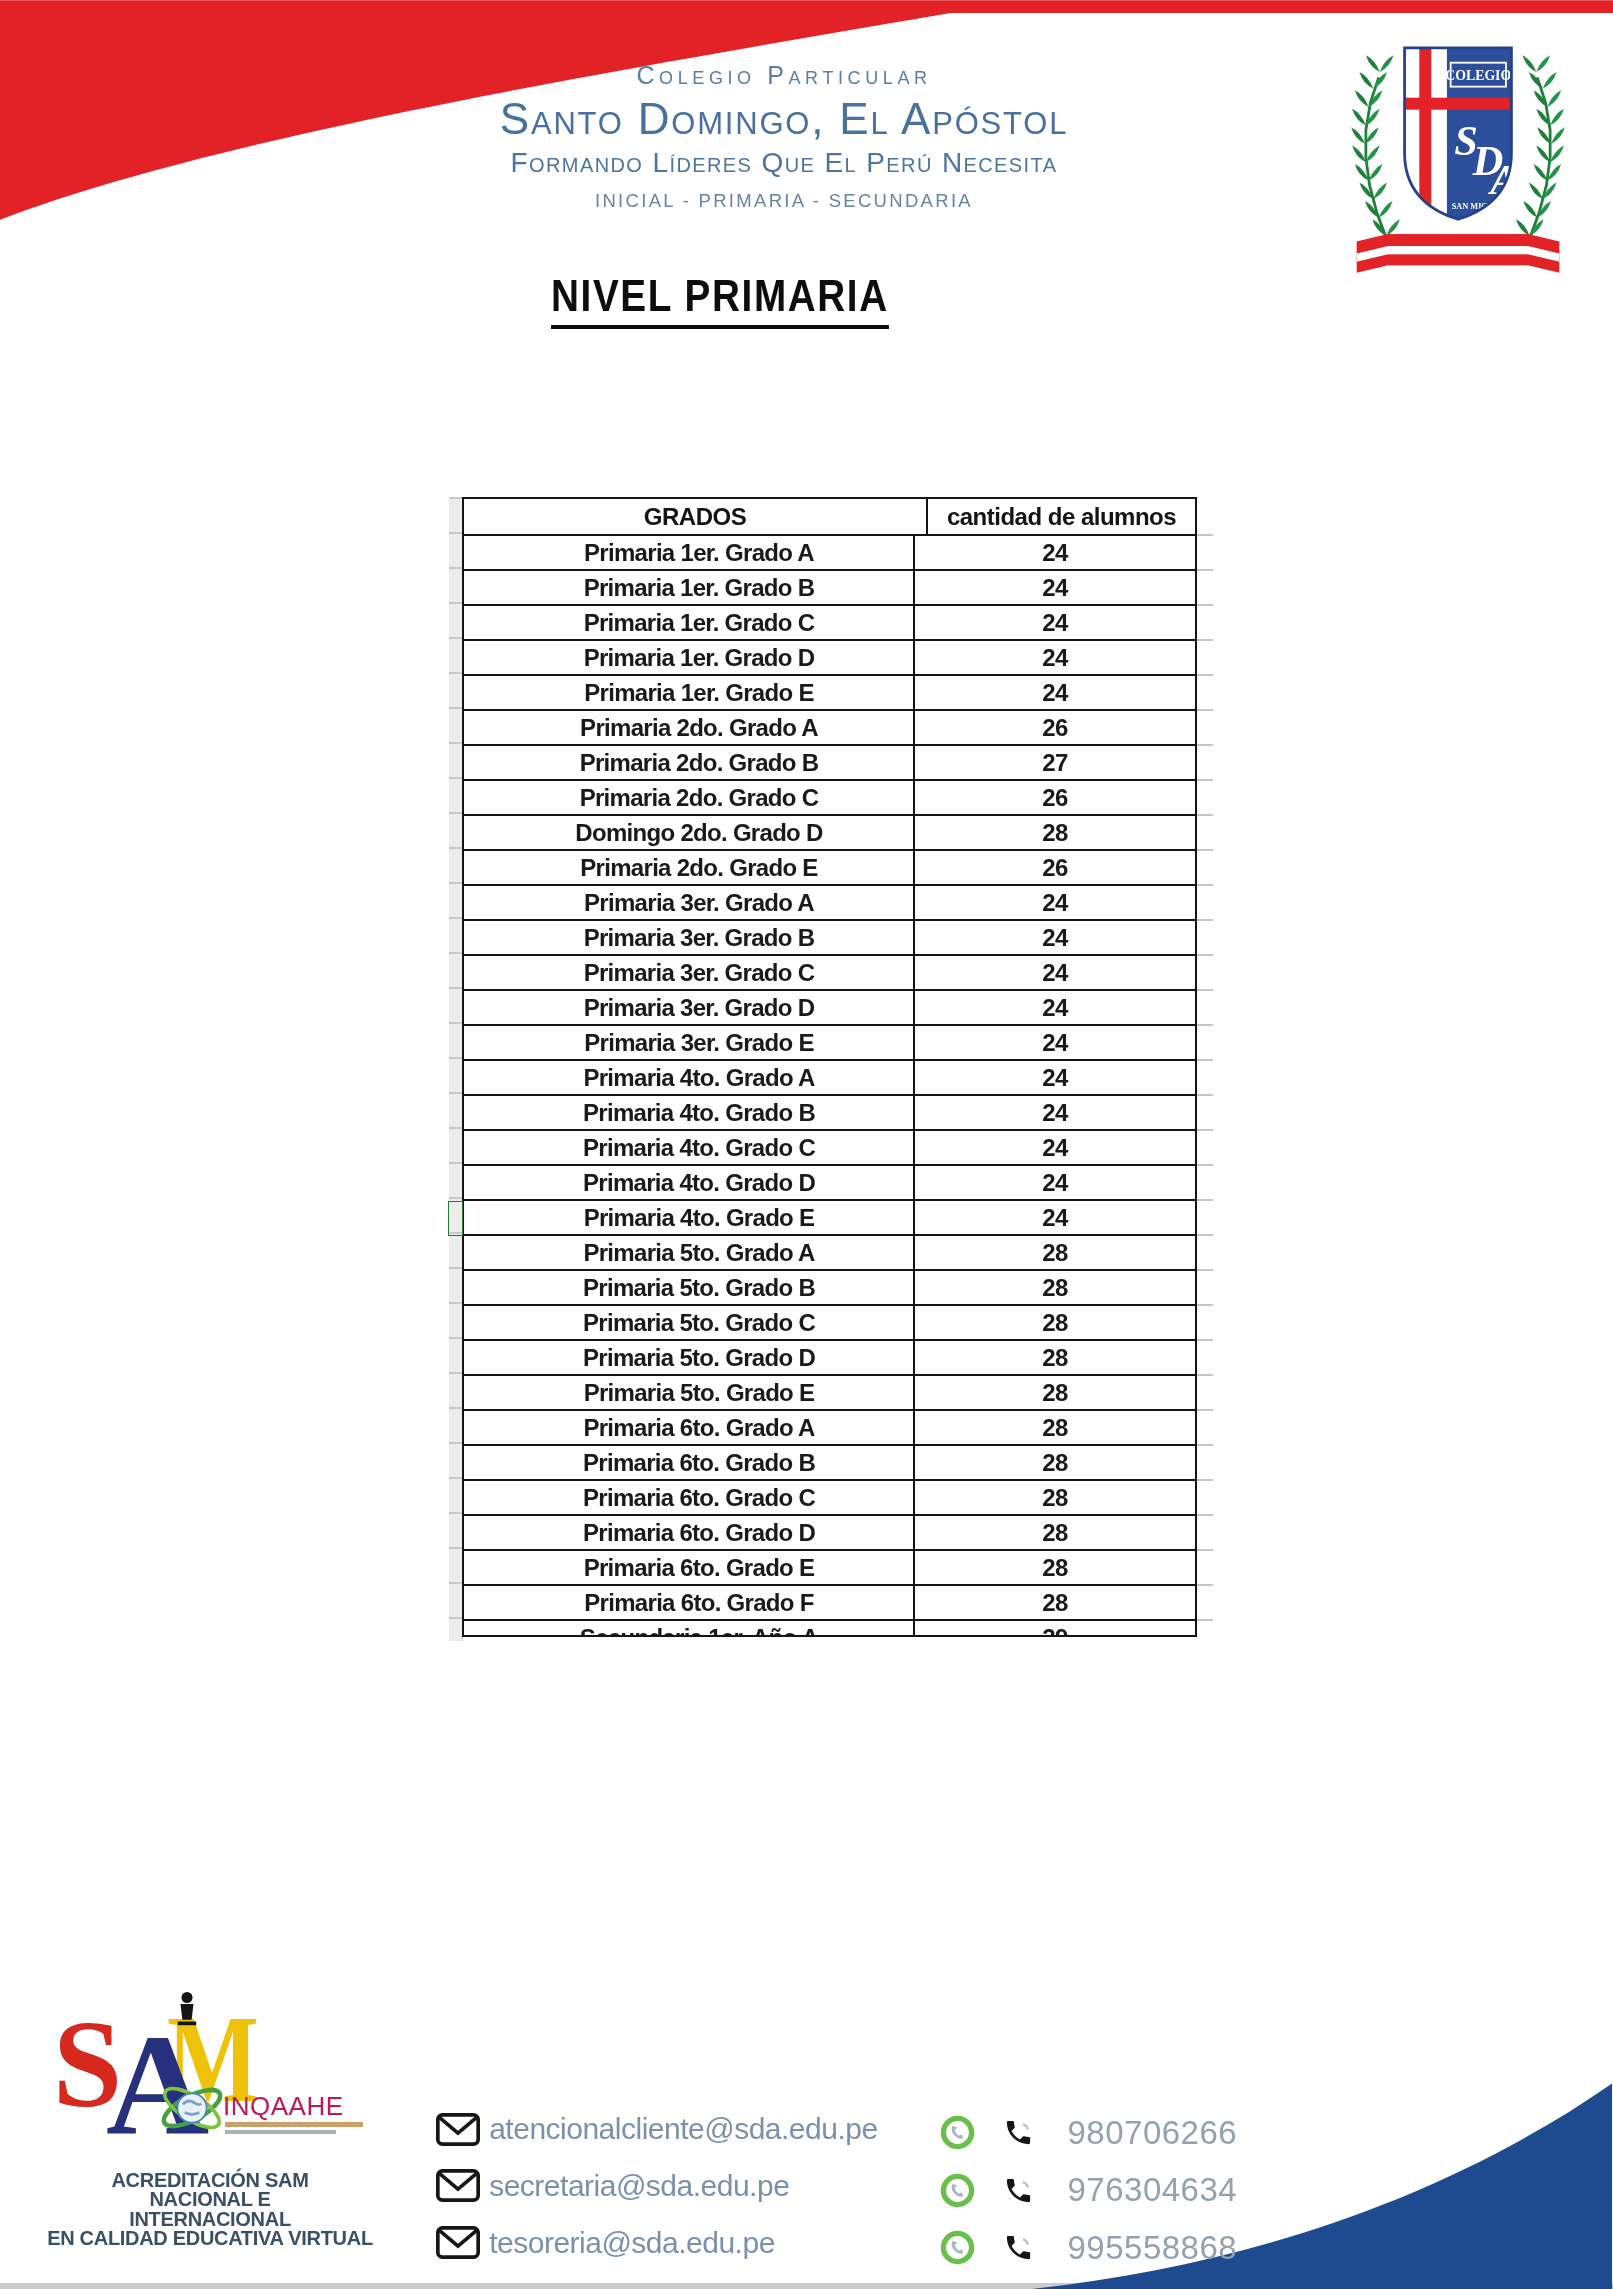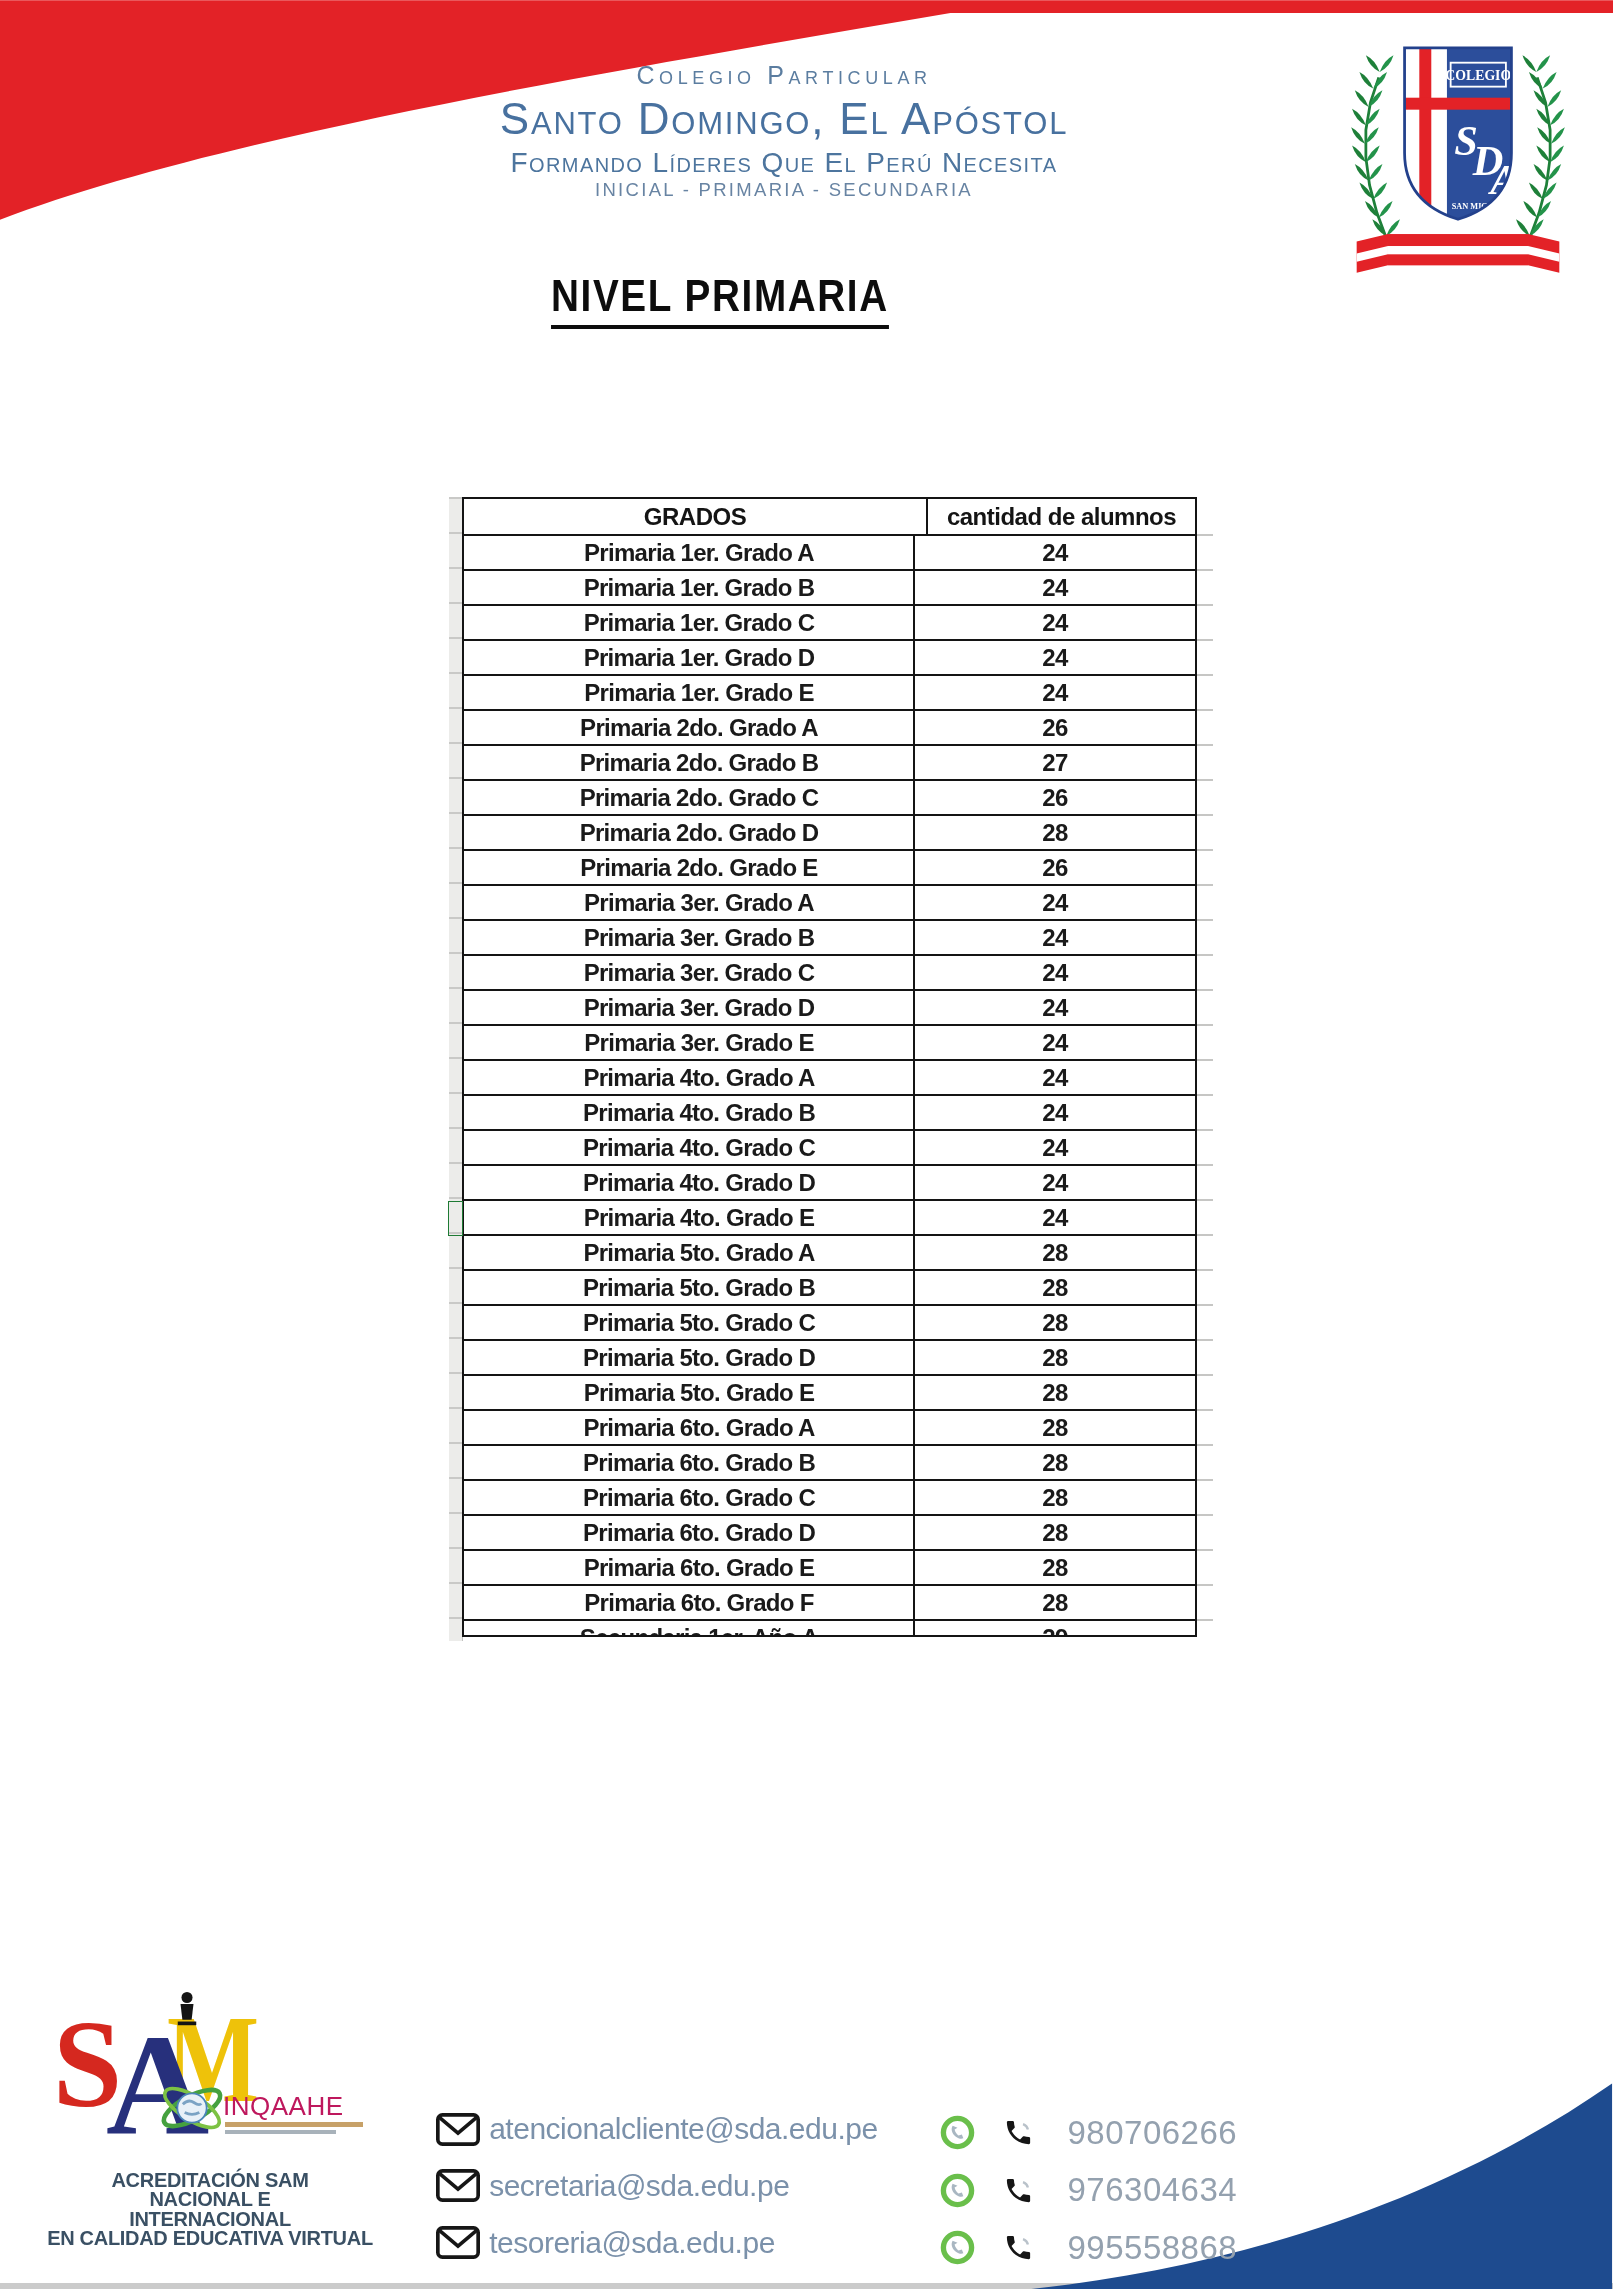--- a/index.html
+++ b/index.html
@@ -6,21 +6,21 @@
   .page{position:relative;width:1613px;height:2290px;background:#fff;overflow:hidden;
         font-family:"Liberation Sans",sans-serif;margin:0 auto;}
   svg{display:block;}
 
   
   .red-swoosh{position:absolute;left:0;top:0;z-index:1;}
   .school{position:absolute;left:258px;top:61px;width:1052px;text-align:center;z-index:2;}
   .school .l1{font-variant:small-caps;font-size:25px;letter-spacing:4.6px;color:#5b7da0;}
   .school .l2{font-variant:small-caps;font-size:44px;letter-spacing:1.8px;color:#48719f;margin-top:3.7px;}
   .school .l3{font-variant:small-caps;font-size:28px;letter-spacing:1.4px;color:#4d759e;margin-top:3.7px;}
-  .school .l4{font-size:18.5px;letter-spacing:2.3px;color:#6884a3;margin-top:0;}
+  .school .l4{font-size:18.5px;letter-spacing:2.3px;color:#6884a3;margin-top:11px;}
 
   .crest{position:absolute;left:1340px;top:24px;z-index:3;}
 
   
   .titles{position:absolute;left:28px;top:271px;width:1384px;text-align:center;z-index:2;}
   .t-line{margin-top:0;}
   .t-line+.t-line{margin-top:33px;}
   .t1{display:inline-block;font-size:44px;font-weight:bold;color:#0d0d0d;border-bottom:4.6px solid #0d0d0d;
       padding-bottom:3.7px;transform:scaleX(0.78);transform-origin:center;white-space:pre;}
   .t2{display:inline-block;font-size:44px;font-weight:bold;color:#0d0d0d;border-bottom:4.6px solid #0d0d0d;
@@ -198,21 +198,21 @@
         </div>
         <div class="trow">
           <div class="tc g">Primaria 2do. Grado B</div>
           <div class="tc n">27</div>
         </div>
         <div class="trow">
           <div class="tc g">Primaria 2do. Grado C</div>
           <div class="tc n">26</div>
         </div>
         <div class="trow">
-          <div class="tc g">Primaria 2do. Grado D</div>
+          <div class="tc g">Domingo 2do. Grado D</div>
           <div class="tc n">28</div>
         </div>
         <div class="trow">
           <div class="tc g">Primaria 2do. Grado E</div>
           <div class="tc n">26</div>
         </div>
         <div class="trow">
           <div class="tc g">Primaria 3er. Grado A</div>
           <div class="tc n">24</div>
         </div>

